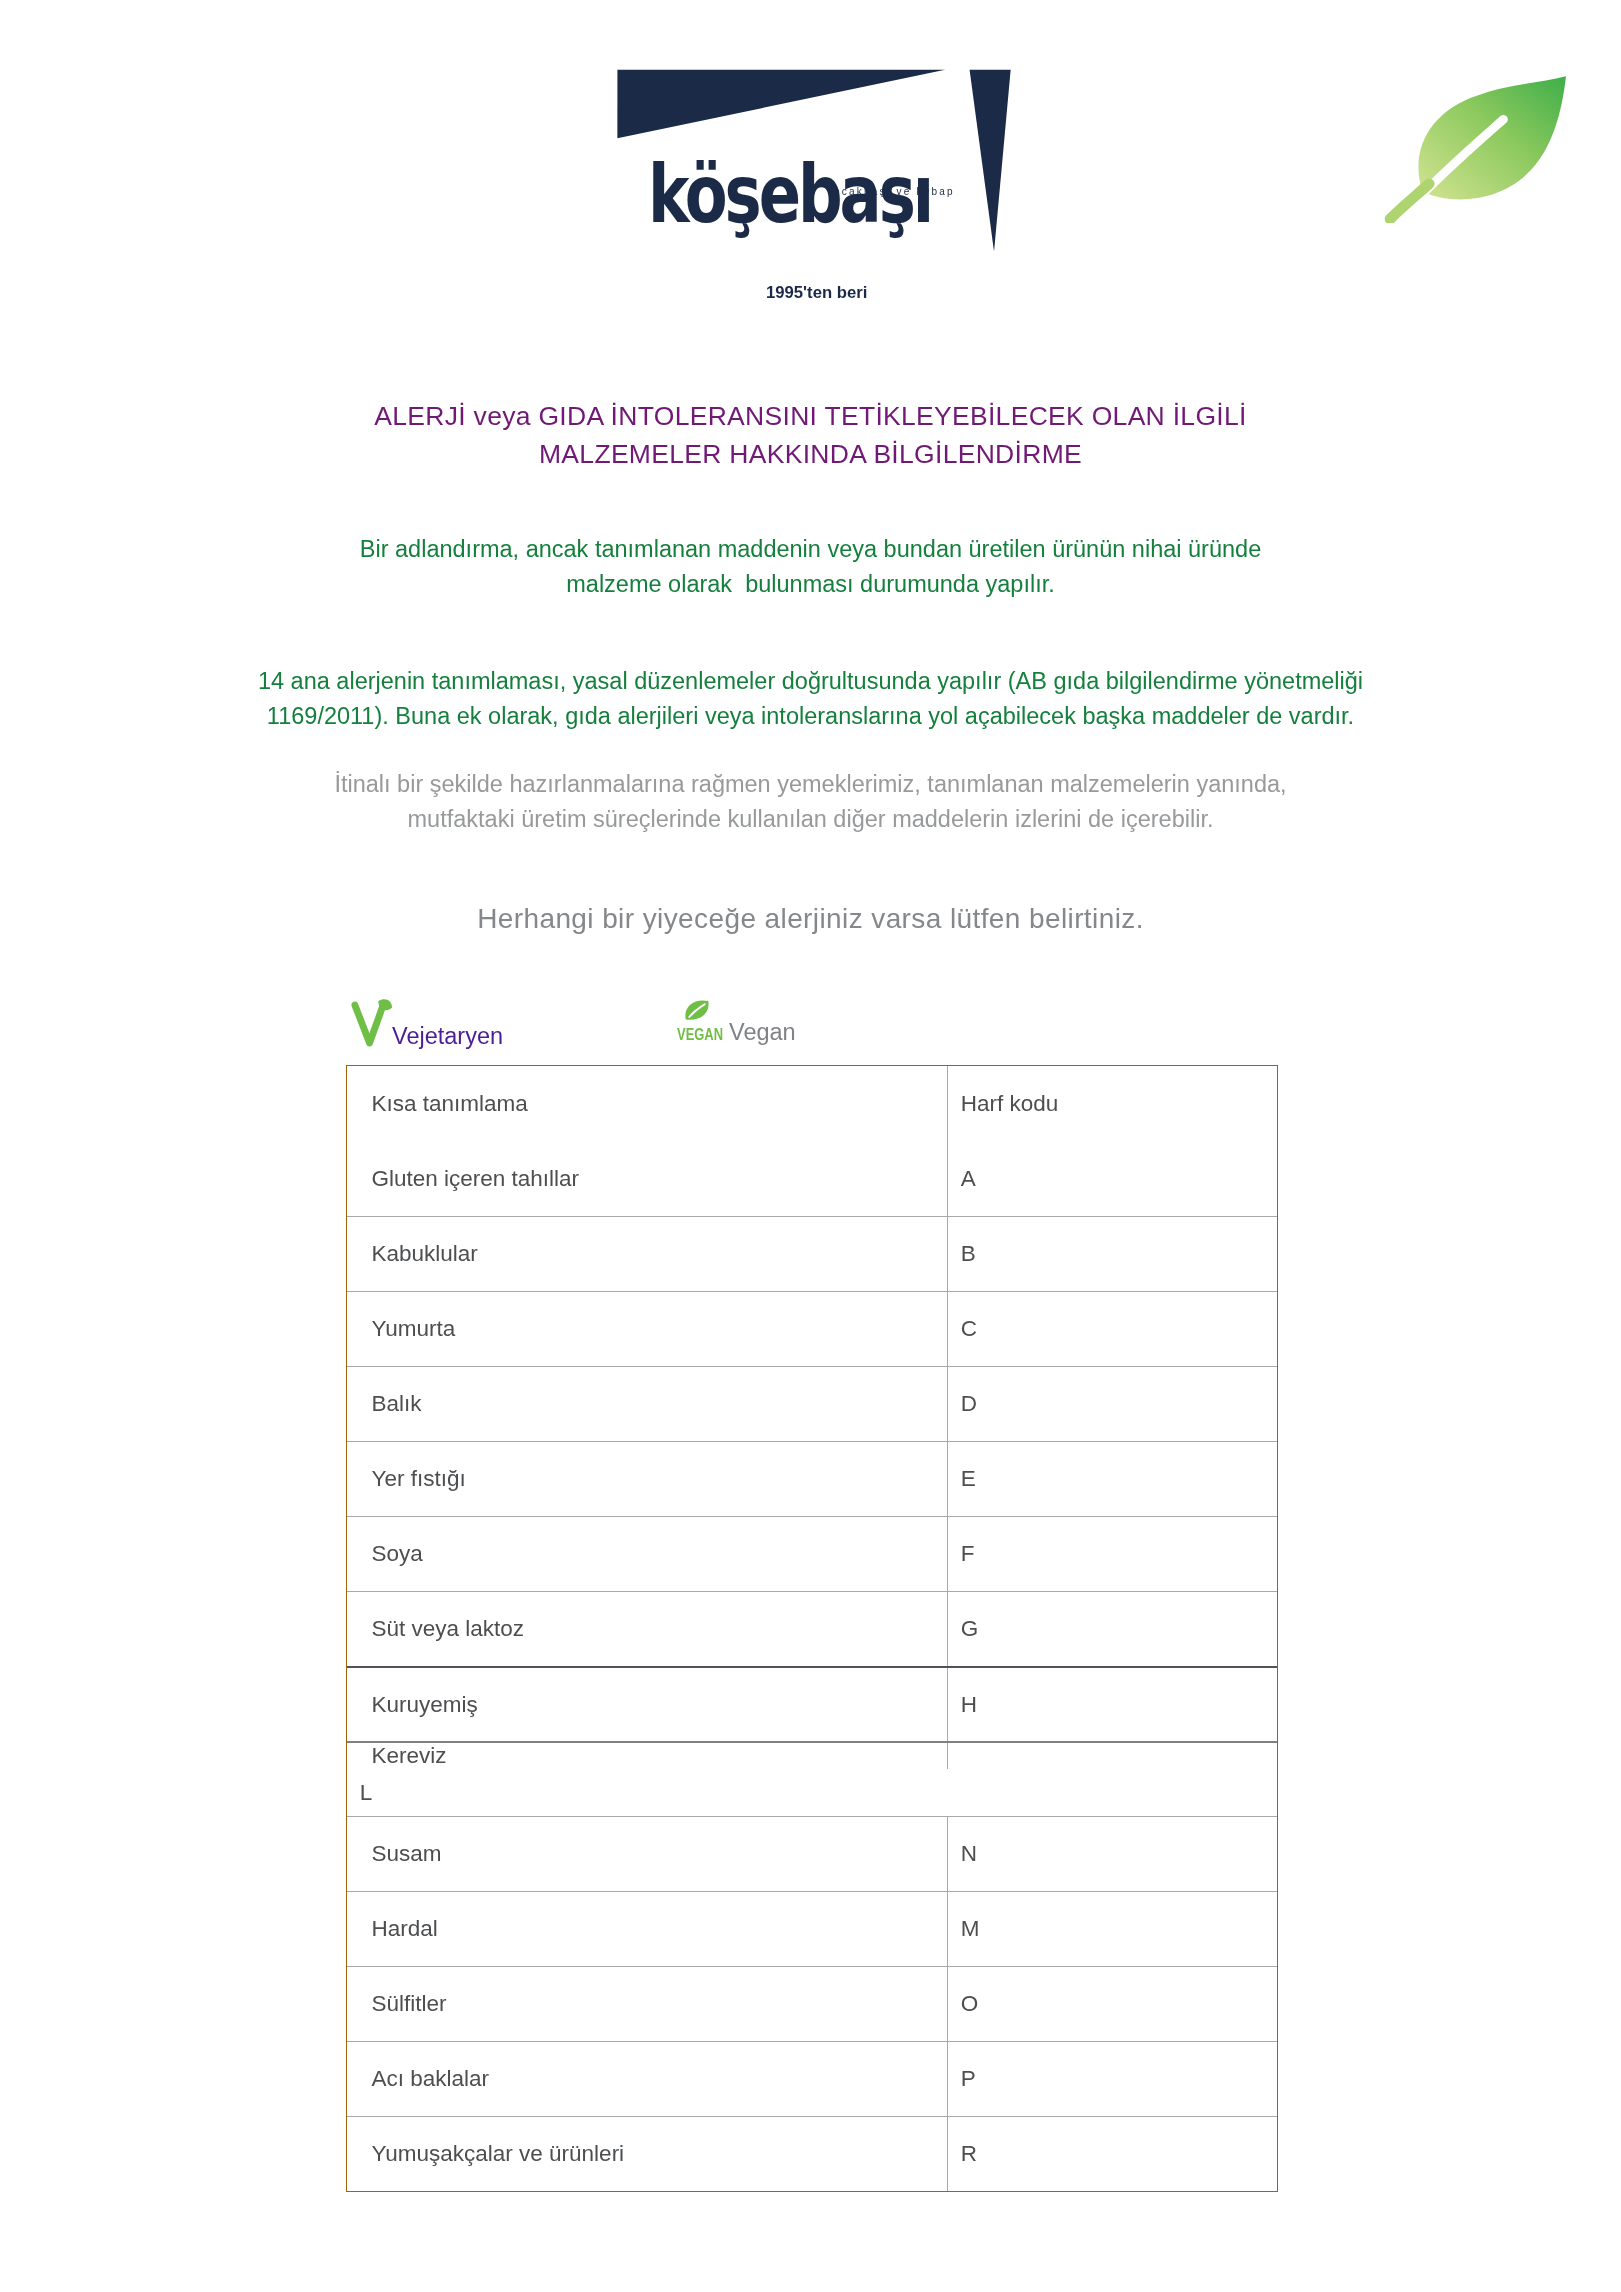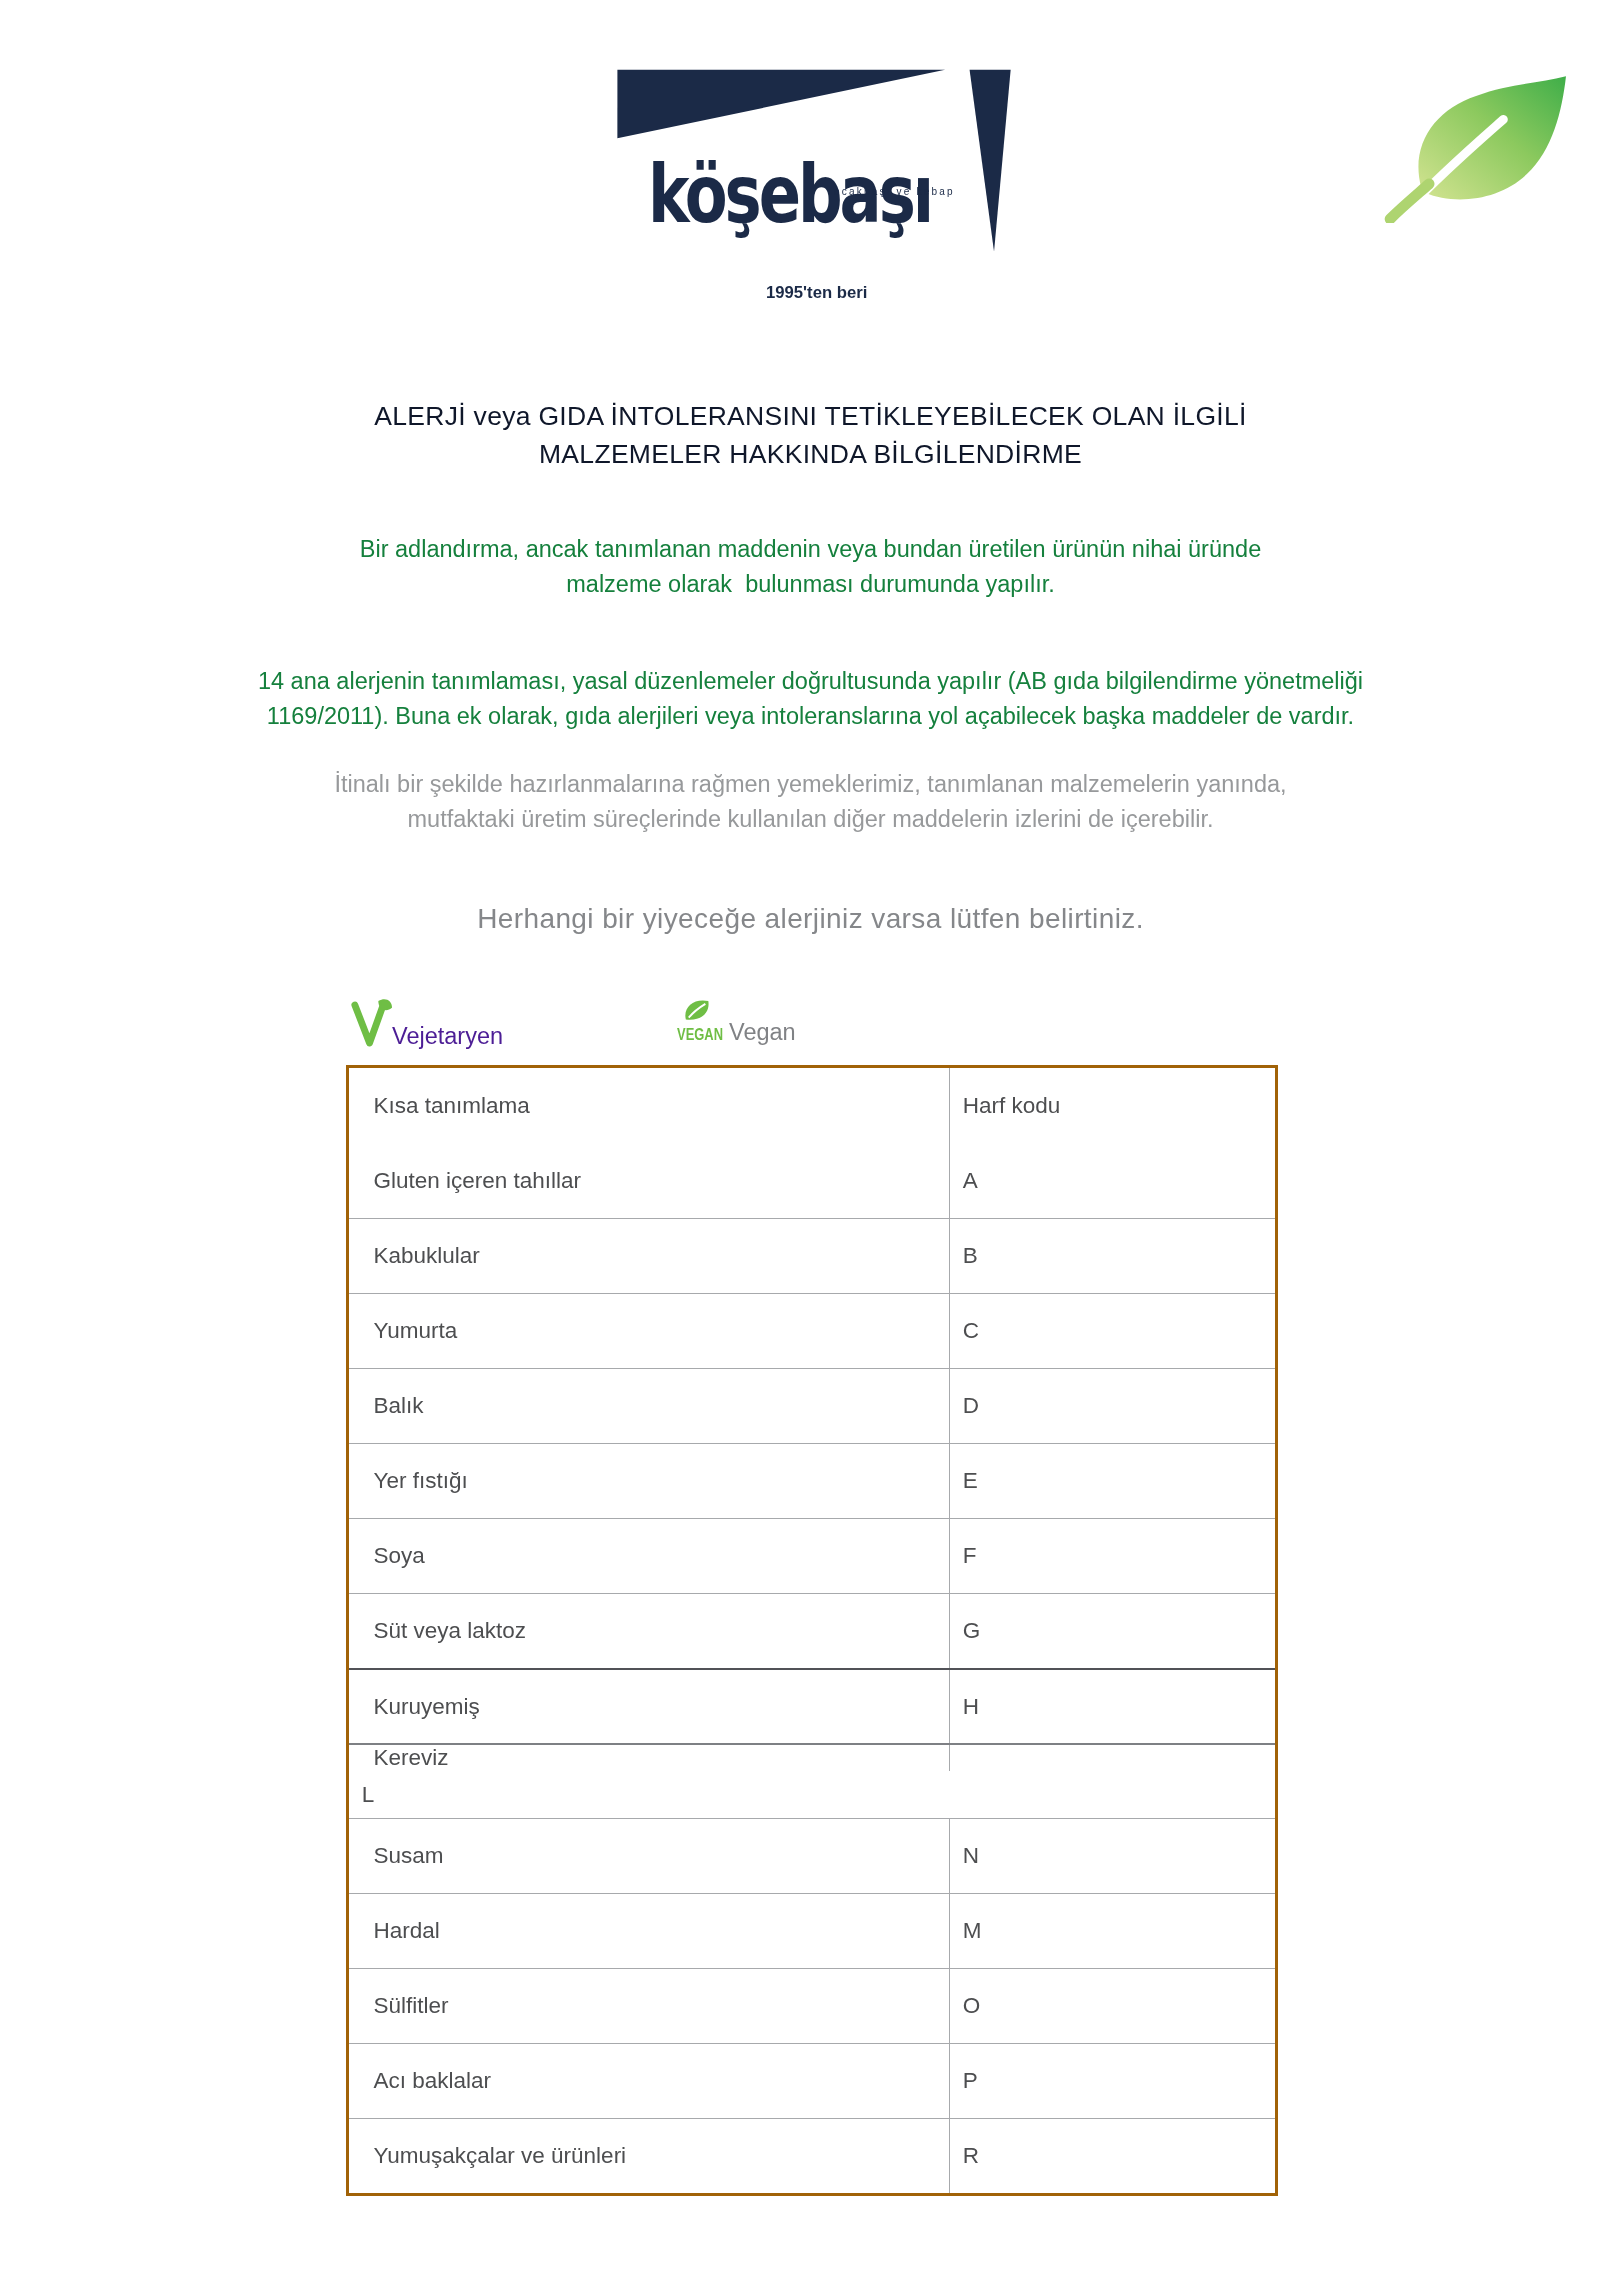--- a/index.html
+++ b/index.html
@@ -29,21 +29,21 @@
     position:absolute; left:149px; top:200px;
     font-size:16.7px; font-weight:bold; color:#1b2a47; white-space:nowrap;margin-top:20px;
   }
 
   
   .leaf-wrap { position:absolute; left:1384px; top:49px; width:188px; height:174px; }
 
   
   .title-block {
     position:absolute; left:0; top:397px; width:1621px; text-align:center;
-    font-size:26.5px; line-height:38px; letter-spacing:0.3px; color:#0f172a;
+    font-size:26.5px; line-height:38px; letter-spacing:0.3px; color:#701a75;
   }
   .para { position:absolute; left:0; width:1621px; text-align:center; }
   .para .pline { white-space:pre-wrap; }
   .para-dark { font-size:23.5px; line-height:35px; color:#15803d; }
   .para-light { font-size:23.5px; line-height:35px; color:#97999b; }
   .p1 { top:532px; }
   .p2 { top:664px; }
   .p3 { top:767px; }
   .cta-line {
     position:absolute; left:0; top:903px; width:1621px; text-align:center;
@@ -52,21 +52,21 @@
 
   
   .legend-veg-icon  { position:absolute; left:348px; top:998px; }
   .legend-veg-label { position:absolute; left:392px; top:1023px; font-size:23.5px; color:#4c1d95; }
   .legend-vegan-logo  { position:absolute; left:676px; top:999px; }
   .legend-vegan-label { position:absolute; left:729px; top:1019px; font-size:23.5px; color:#808285; }
 
   
   .allergen-table {
     position:absolute; left:346px; top:1065px; width:932px;
-    border:3px solid #a16207; box-sizing:border-box;
+    border:1px solid #a16207; box-sizing:border-box;
     color:#4d4e50; font-size:22.5px;
   }
   .trow { display:flex; height:75px; box-sizing:border-box; border-top:1px solid #a7a9ac; }
   .trow:first-child { border-top:none; }
   .trow.sep-strong { border-top:2.9px solid #515257; }
   .trow.sep-medium { border-top:2px solid #7e8084;flex-direction:column; }
   .tcell { display:flex; align-items:center; box-sizing:border-box; }
   .tcell-desc { width:601px; padding-left:24.5px; border-right:1px solid #a7a9ac; }
   .tcell-code { flex:1; padding-left:12.7px; }
 </style>

